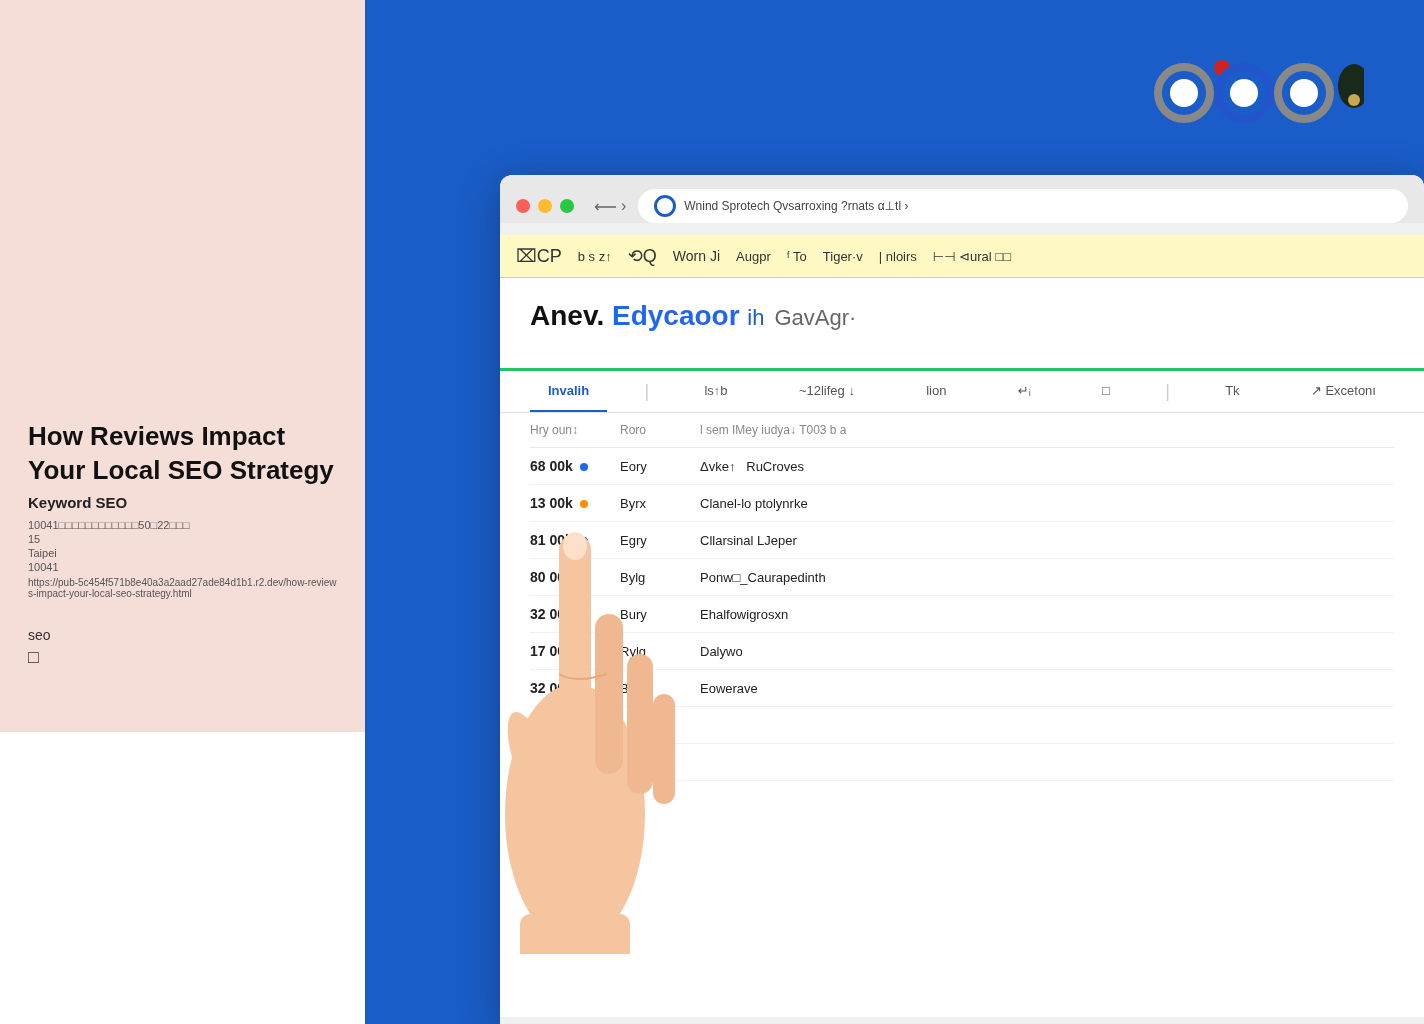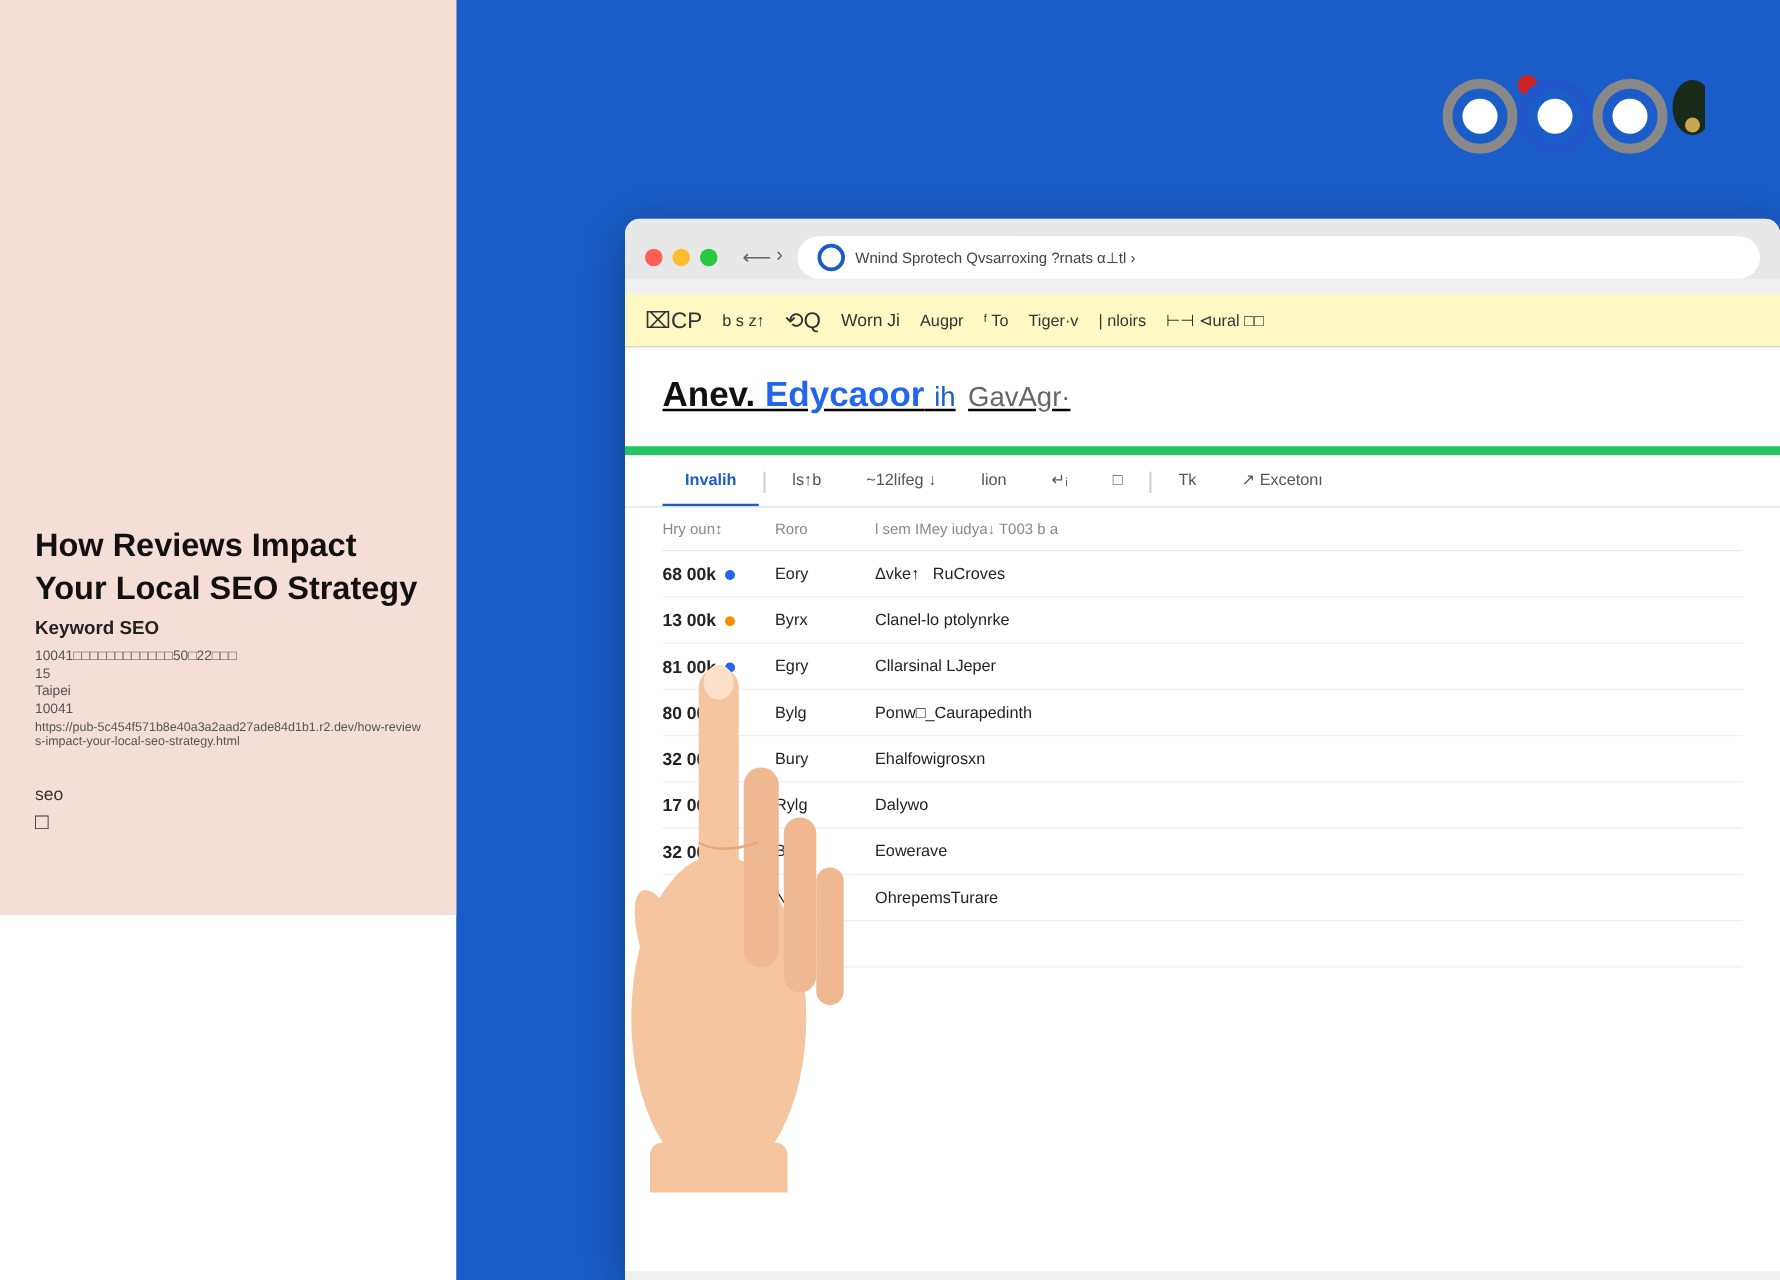--- a/index.html
+++ b/index.html
@@ -180,23 +180,22 @@
 
     
     .browser-content {
       background: white;
       height: calc(100% - 110px);
       overflow: hidden;
     }
 
     
     .page-header {
-      padding: 22px 30px 21px 30px;
-      border-bottom: 7px solid #22c55e;
-      text-decoration: underline;
+      padding: 22px 30px 32px 30px;
+      border-bottom: 3px solid #22c55e;
     }
 
     .page-title-row {
       display: flex;
       align-items: baseline;
       gap: 10px;
       margin-bottom: 4px;
     }
 
     .page-main-title {
@@ -216,20 +215,21 @@
 
     
     .tabs-row {
       display: flex;
       align-items: center;
       gap: 0;
       padding: 0 30px;
       border-bottom: 1px solid #e0e0e0;
       background: white;
       overflow: hidden;
+      justify-content: space-between;
     }
 
     .tab-item {
       padding: 12px 18px;
       font-size: 13px;
       color: #555;
       cursor: pointer;
       white-space: nowrap;
       border-bottom: 2px solid transparent;
     }
@@ -259,21 +259,21 @@
       font-size: 12px;
       color: #888;
     }
 
     .col-volume { width: 90px; }
     .col-trend { width: 80px; }
     .col-results { flex: 1; }
 
     .table-row-data {
       display: flex;
-      align-items: flex-start;
+      align-items: center;
       padding: 10px 0;
       border-bottom: 1px solid #f0f0f0;
       font-size: 13px;
       color: #222;
     }
 
     .volume-value {
       font-weight: 700;
       font-size: 14px;
     }
@@ -470,21 +470,20 @@
           <div class="col-trend">Bory</div>
           <div class="col-results">Eowerave</div>
         </div>
 
         <div class="table-row-data">
           <div class="col-volume">
             <span class="volume-value">S0 00k</span>
             <span class="dot dot-blue"></span>
           </div>
           <div class="col-trend">Nillv</div>
-          <div class="col-results">OhrepemsTurare</div>
         </div>
 
         <div class="table-row-data">
           <div class="col-volume">
             <span class="volume-value">8E 00k</span>
             <span class="dot dot-blue"></span>
           </div>
           <div class="col-trend"></div>
           <div class="col-results"></div>
         </div>

